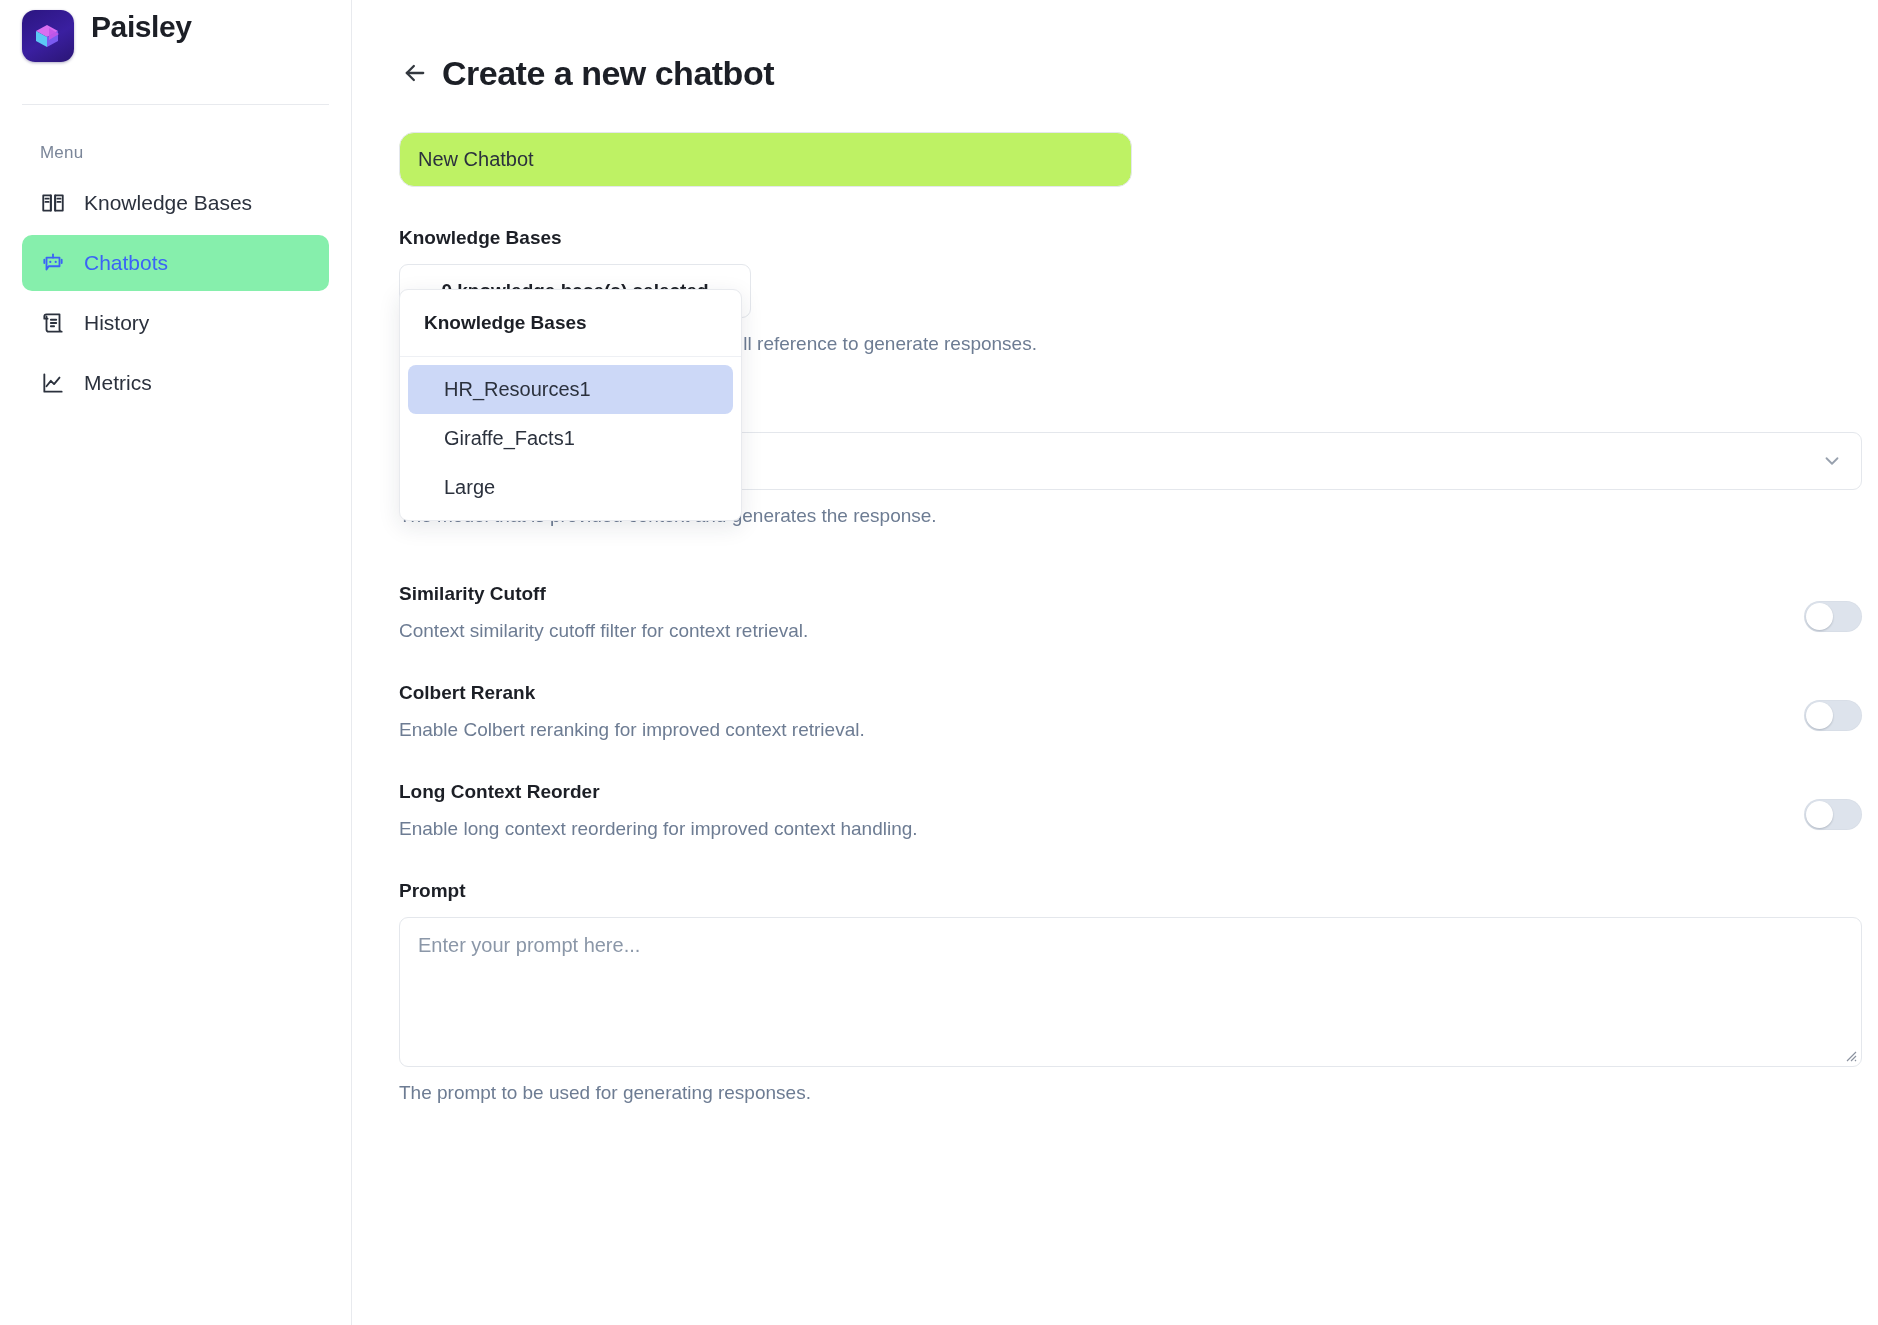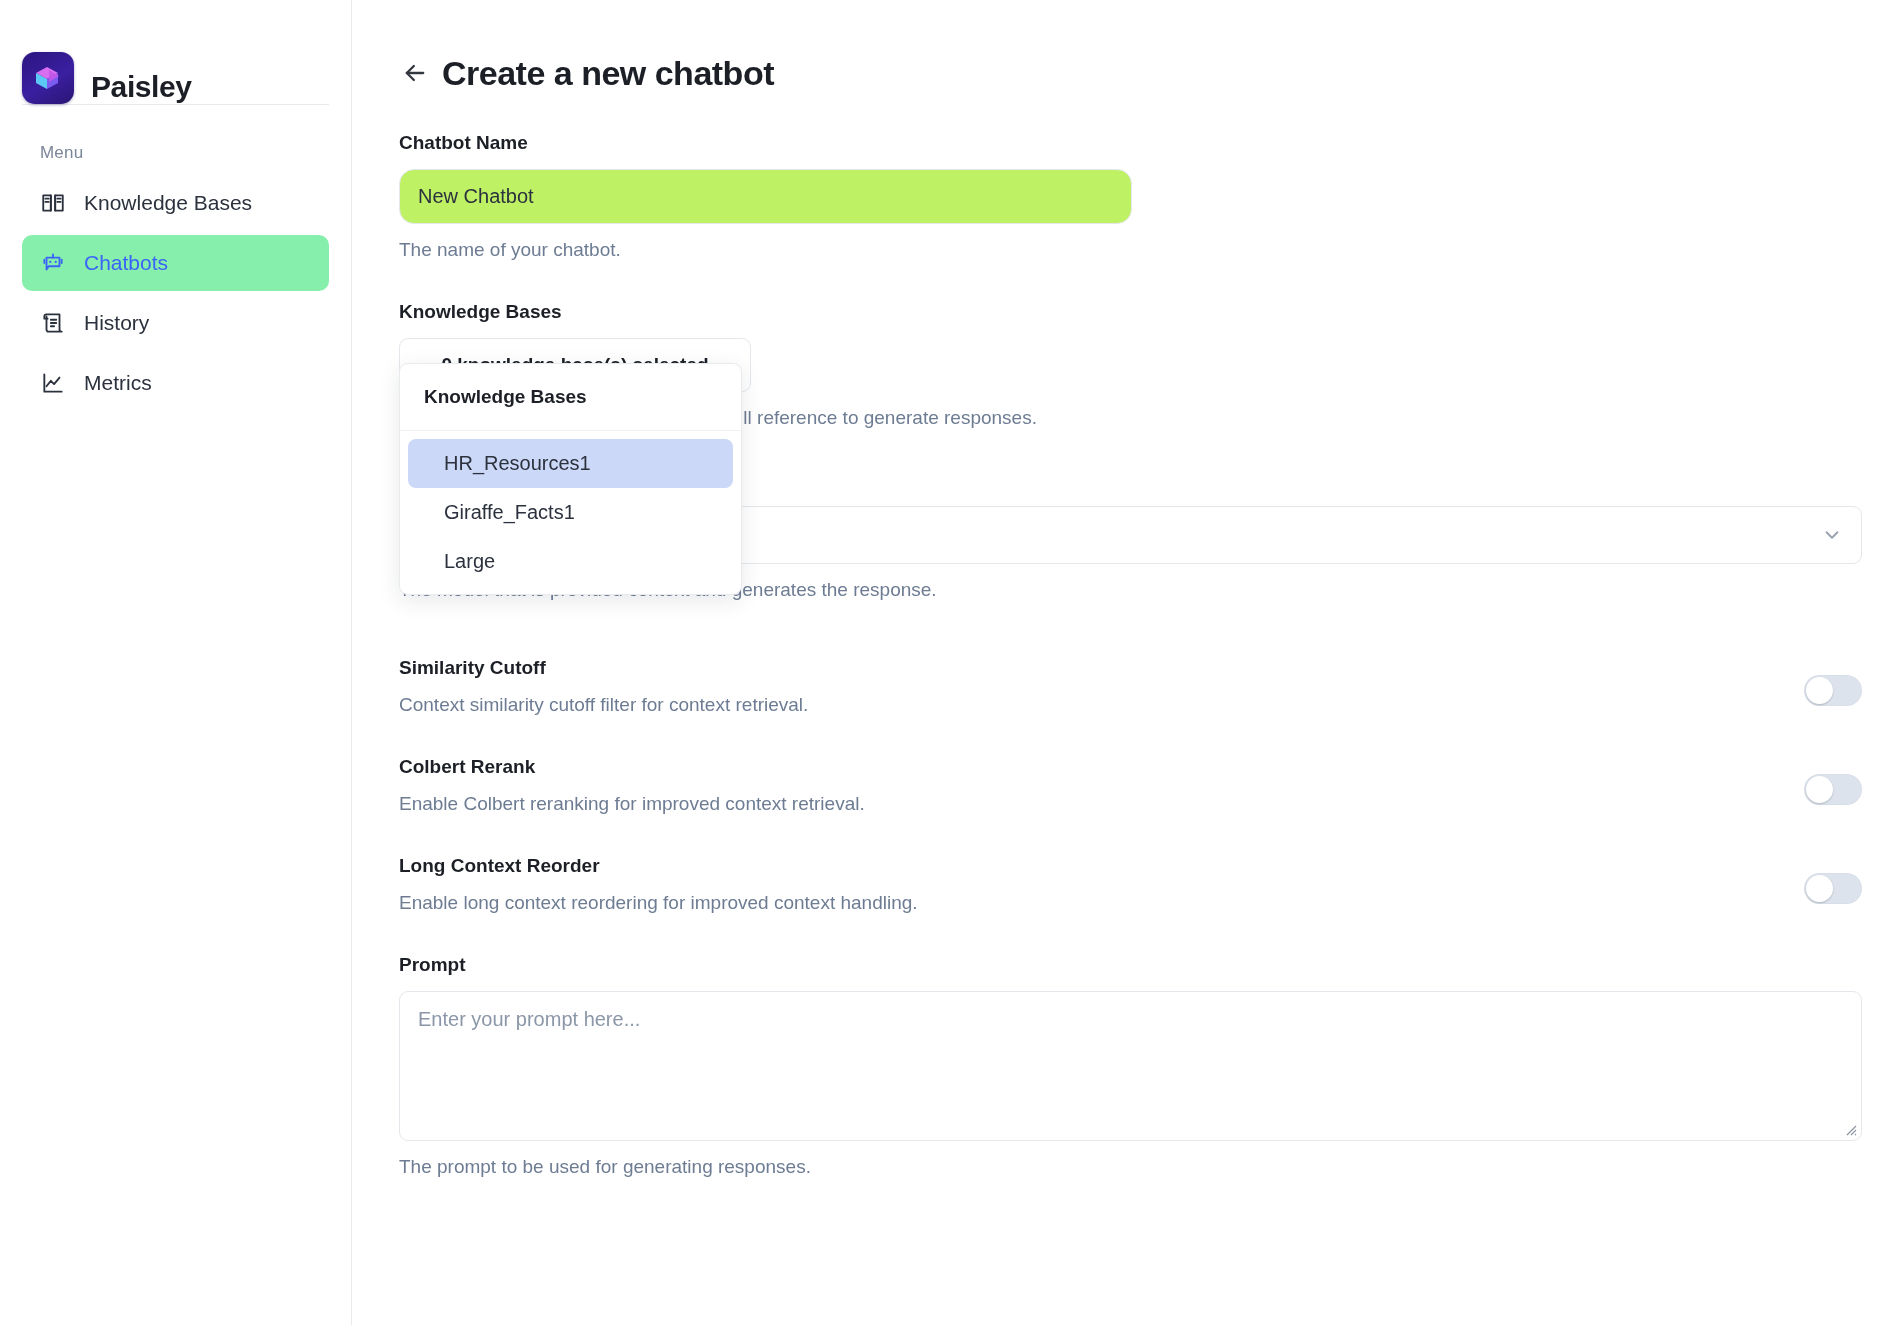--- a/index.html
+++ b/index.html
@@ -25,23 +25,23 @@
     flex: 0 0 352px;
     height: 100%;
     background: #ffffff;
     border-right: 1px solid #e8eaee;
     padding: 0 22px;
     position: relative;
   }
 
   .brand {
     display: flex;
-    align-items: flex-end;
+    align-items: flex-start;
     gap: 17px;
-    padding: 26px 0 0 0;
+    padding: 10px 0 0 0;
     height: 104px;
   }
   .brand-logo {
     width: 52px;
     height: 52px;
     border-radius: 13px;
     background: linear-gradient(150deg, #2b1580 0%, #3a1fa0 55%, #2a1574 100%);
     display: flex;
     align-items: center;
     justify-content: center;
@@ -358,23 +358,21 @@
           <path d="M19 12H5"></path>
             <path d="M11 6l-6 6 6 6"></path>
         </svg>
       </span>
       <h1 class="page-title">Create a new chatbot</h1>
     </div>
 
     <div class="form">
 
       <div class="field">
-        <label class="field-label">Chatbot Name</label>
         <input class="text-input" type="text" value="New Chatbot" style="">
-        <span class="field-help">The name of your chatbot.</span>
       </div>
 
       <div class="spacer-40"></div>
 
       <div class="field">
         <label class="field-label">Knowledge Bases</label>
 
         <button class="kb-button">0 knowledge base(s) selected</button>
 
         <span class="field-help">The knowledge bases that the chatbot will reference to generate responses.</span>

